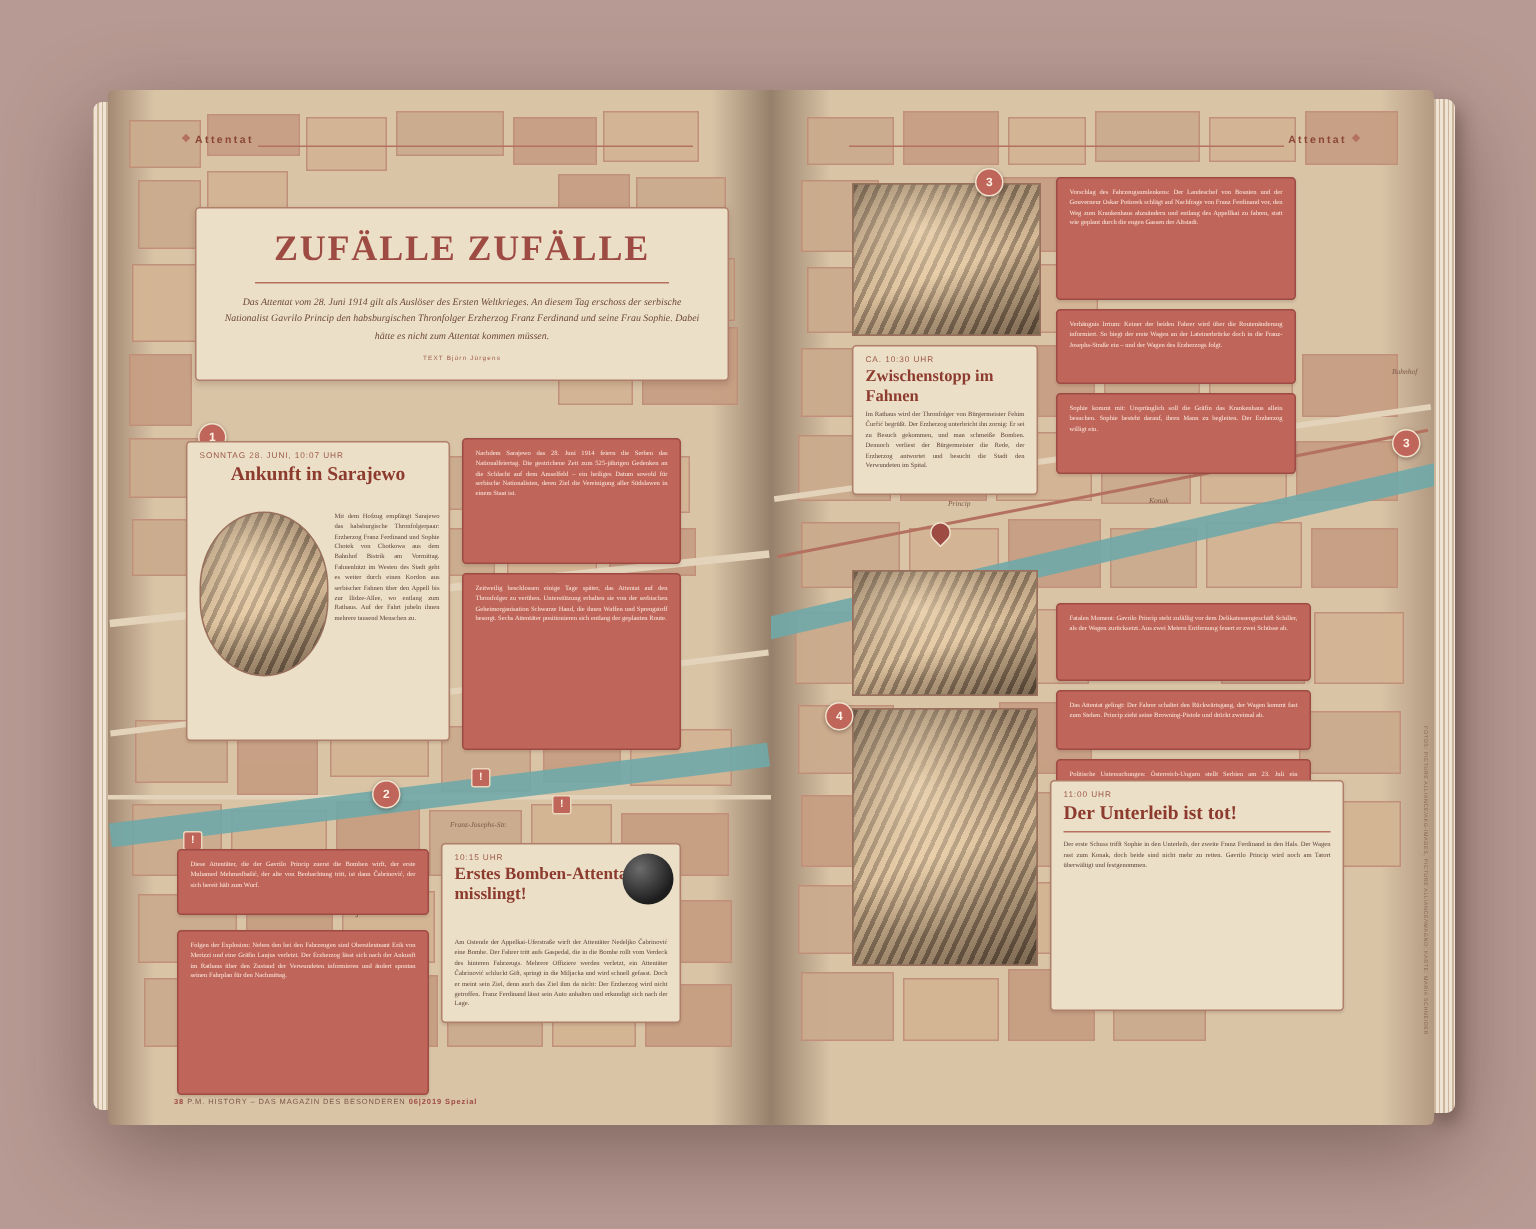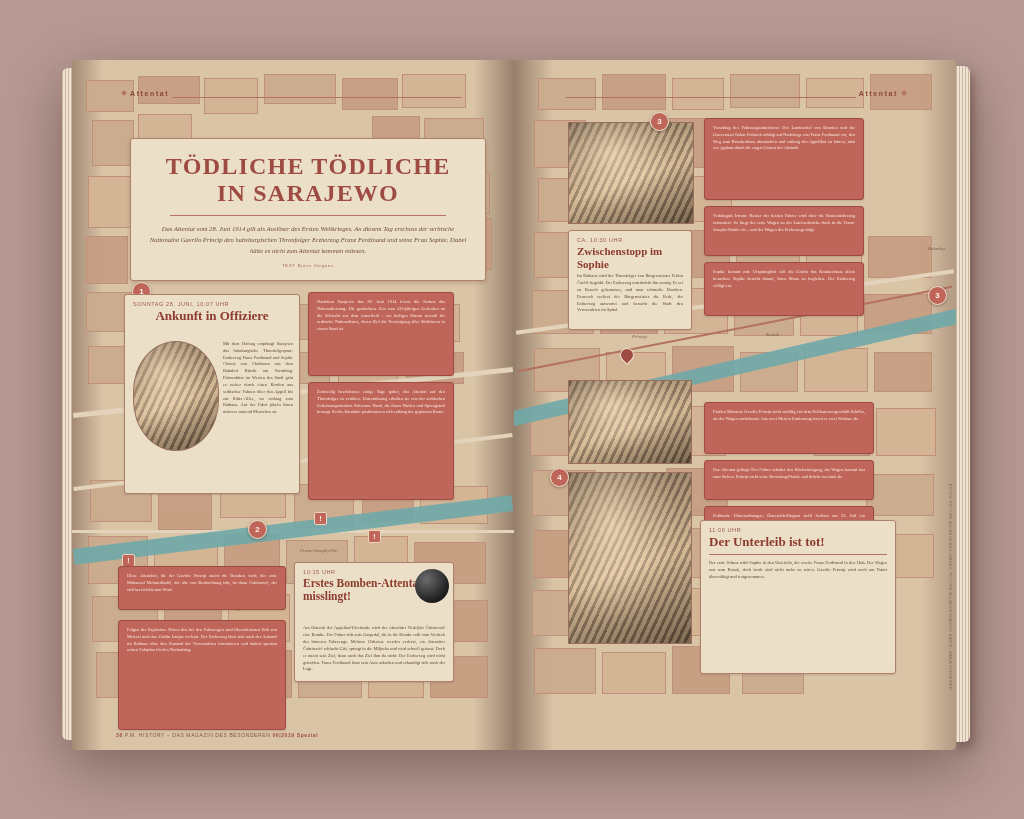--- a/index.html
+++ b/index.html
@@ -210,31 +210,31 @@
         <div class="maplabel" style="left:228px;top:488px;">Franz-Josephs-Str.</div>
       </div>
 
       <div class="tab" style="left:46px;">
         <span class="dia"></span><span>Attentat</span>
       </div>
       <div class="tabline" style="left:100px;width:290px;"></div>
 
       <div class="titlebox">
         <h1>
-          <span>TÖDLICHE TÖDLICHE</span><br><span>IN SARAJEWO</span>
+          <span>ZUFÄLLE ZUFÄLLE</span><br>
         </h1>
         <div class="rule"></div>
         <div class="sub">Das Attentat vom 28. Juni 1914 gilt als Auslöser des Ersten Weltkrieges. An diesem Tag erschoss der serbische Nationalist Gavrilo Princip den habsburgischen Thronfolger Erzherzog Franz Ferdinand und seine Frau Sophie. Dabei hätte es nicht zum Attentat kommen müssen.</div>
         <div class="byline">TEXT Björn Jürgens</div>
       </div>
 
       <div class="marker" style="left:60px;top:222px;">1</div>
       <div class="box cream" style="left:52px;top:234px;width:176px;height:200px;">
         <div class="kicker">Sonntag 28. Juni, 10:07 Uhr</div>
-        <div class="hd" style="font-size:13px;text-align:center;">Ankunft in Offiziere</div>
+        <div class="hd" style="font-size:13px;text-align:center;">Ankunft in Sarajewo</div>
         <div class="photo oval" style="left:8px;top:46px;width:84px;height:108px;">
           <div class="ph"></div>
         </div>
         <div class="txt" style="position:absolute;left:98px;top:46px;width:70px;">Mit dem Hofzug empfängt Sarajewo das habsburgische Thronfolgerpaar: Erzherzog Franz Ferdinand und Sophie Chotek von Chotkowa aus dem Bahnhof Bistrik am Vormittag. Fahnenhitzt im Westen des Stadt geht es weiter durch einen Kordon aus serbischer Fahnen über den Appell bis zur Ilidze-Allee, wo entlang zum Rathaus. Auf der Fahrt jubeln ihnen mehrere tausend Menschen zu.</div>
         <div class="txt" style="position:absolute;left:8px;top:158px;width:160px;"></div>
       </div>
 
       <div class="box red" style="left:236px;top:232px;width:146px;height:84px;">
         <div class="txt">Nachdem Sarajewo das 28. Juni 1914 feiern die Serben das Nationalfeiertag. Die gestrichene Zeit zum 525-jährigen Gedenken an die Schlacht auf dem Amselfeld – ein heiliges Datum sowohl für serbische Nationalisten, deren Ziel die Vereinigung aller Südslawen in einem Staat ist.</div>
       </div>
@@ -350,21 +350,21 @@
       </div>
       <div class="box red" style="left:190px;top:146px;width:160px;height:50px;">
         <div class="txt">Verhängnis Irrtum: Keiner der beiden Fahrer wird über die Routenänderung informiert. So biegt der erste Wagen an der Lateinerbrücke doch in die Franz-Josephs-Straße ein – und der Wagen des Erzherzogs folgt.</div>
       </div>
       <div class="box red" style="left:190px;top:202px;width:160px;height:54px;">
         <div class="txt">Sophie kommt mit: Ursprünglich soll die Gräfin das Krankenhaus allein besuchen. Sophie besteht darauf, ihren Mann zu begleiten. Der Erzherzog willigt ein.</div>
       </div>
 
       <div class="box cream" style="left:54px;top:170px;width:124px;height:100px;">
         <div class="kicker">ca. 10:30 Uhr</div>
-        <div class="hd" style="font-size:11px;">Zwischenstopp im Sophie</div>
+        <div class="hd" style="font-size:11px;">Zwischenstopp im Fahnen</div>
         <div class="txt" style="margin-top:2px;">Im Rathaus wird der Thronfolger von Bürgermeister Fehim Čurčić begrüßt. Der Erzherzog unterbricht ihn zornig: Er sei zu Besuch gekommen, und man schmeiße Bomben. Dennoch verliest der Bürgermeister die Rede, der Erzherzog antwortet und besucht die Stadt den Verwundeten im Spital.</div>
       </div>
 
       <div class="pin" style="left:106px;top:288px;"></div>
       <div class="marker" style="left:414px;top:226px;">3</div>
 
       <div class="box red" style="left:190px;top:342px;width:170px;height:52px;">
         <div class="txt">Fatalen Moment: Gavrilo Princip steht zufällig vor dem Delikatessengeschäft Schiller, als der Wagen zurücksetzt. Aus zwei Metern Entfernung feuert er zwei Schüsse ab.</div>
       </div>
       <div class="box red" style="left:190px;top:400px;width:170px;height:40px;">

